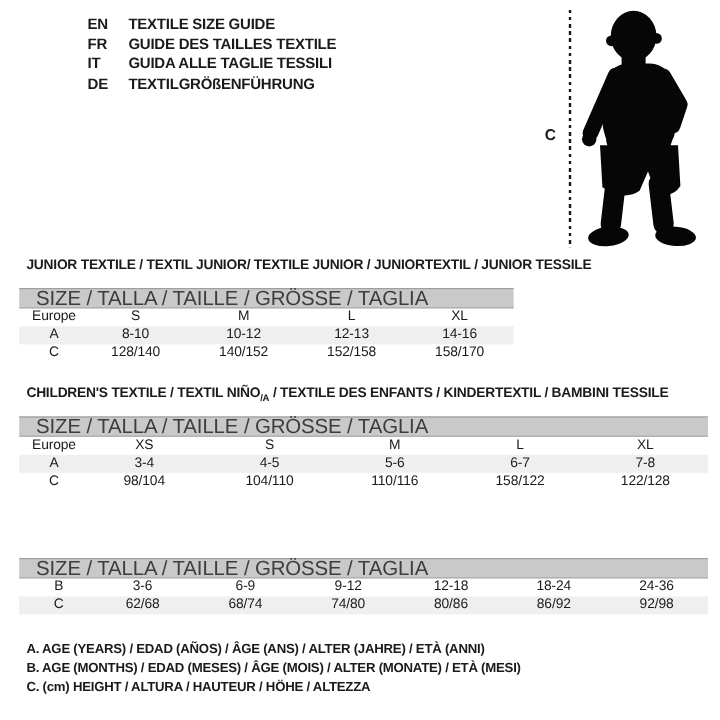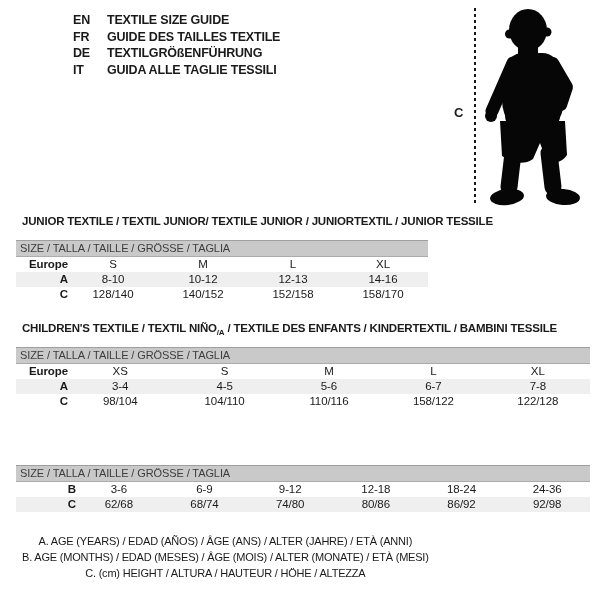--- a/index.html
+++ b/index.html
@@ -18,57 +18,57 @@
   }
   .height-label{position:absolute;left:454px;top:105px;font-weight:bold;font-size:13px;}
   .baby{position:absolute;left:483px;top:5px;}
   
   .sec-title{position:absolute;left:22px;font-weight:bold;font-size:11.5px;line-height:16px;letter-spacing:-0.2px;white-space:nowrap;}
   .sec-title sub{font-size:8px;}
   
   .size-table{position:absolute;left:16px;}
   .size-bar{
     box-sizing:border-box;height:17px;background:#c9c9c9;border-top:1px solid #9f9f9f;border-bottom:1px solid #ababab;
-    color:#3d3d3d;font-size:11px;line-height:15px;padding-left:4px;letter-spacing:-0.1px;
+    color:#3d3d3d;font-size:17px;line-height:15px;padding-left:14px;letter-spacing:-0.1px;
   }
   .trow{display:grid;height:15px;font-size:11.5px;line-height:15px;align-items:center;letter-spacing:-0.1px;}
   .t1{width:412px;}
   .t1 .size-bar{width:412px;}
   .t1 .trow{grid-template-columns:52px 1fr 1fr 1fr 1fr;}
   .t2{width:574px;}
   .t2 .trow{grid-template-columns:52px 1fr 1fr 1fr 1fr 1fr;}
   .t3{width:574px;}
   .t3 .trow{grid-template-columns:60px 1fr 1fr 1fr 1fr 1fr 1fr;}
-  .trow .label{padding-left:6px;text-align:right;font-weight:bold;}
+  .trow .label{padding-left:6px;text-align:center;}
   .trow .cell{text-align:center;}
   .alt{background:#efefef;}
   
-  .footnotes{position:absolute;left:22px;top:533px;font-weight:normal;font-size:11px;line-height:16px;letter-spacing:-0.2px;text-align:center;}
+  .footnotes{position:absolute;left:22px;top:533px;font-weight:bold;font-size:11px;line-height:16px;letter-spacing:-0.2px;}
 </style>
 </head>
 <body>
 
 <div class="page">
 
   <div class="langs">
     <div class="lang-row">
       <span class="lang-code">EN</span>
       <span>TEXTILE SIZE GUIDE</span>
     </div>
     <div class="lang-row">
       <span class="lang-code">FR</span>
       <span>GUIDE DES TAILLES TEXTILE</span>
     </div>
     <div class="lang-row">
+      <span class="lang-code">IT</span>
+      <span>GUIDA ALLE TAGLIE TESSILI</span>
+    </div>
+    <div class="lang-row">
       <span class="lang-code">DE</span>
       <span>TEXTILGRÖßENFÜHRUNG</span>
-    </div>
-    <div class="lang-row">
-      <span class="lang-code">IT</span>
-      <span>GUIDA ALLE TAGLIE TESSILI</span>
     </div>
   </div>
 
   <div class="dash-line"></div>
   <div class="height-label">C</div>
   <svg class="baby" viewBox="0 0 110 202" width="110" height="202" aria-hidden="true">
     <g fill="#060606" stroke="#060606">
       <ellipse cx="45" cy="25" rx="19" ry="21" stroke="none"></ellipse>
       <circle cx="26.5" cy="29" r="4.5" stroke="none"></circle>
       <circle cx="64" cy="27" r="4.5" stroke="none"></circle>

